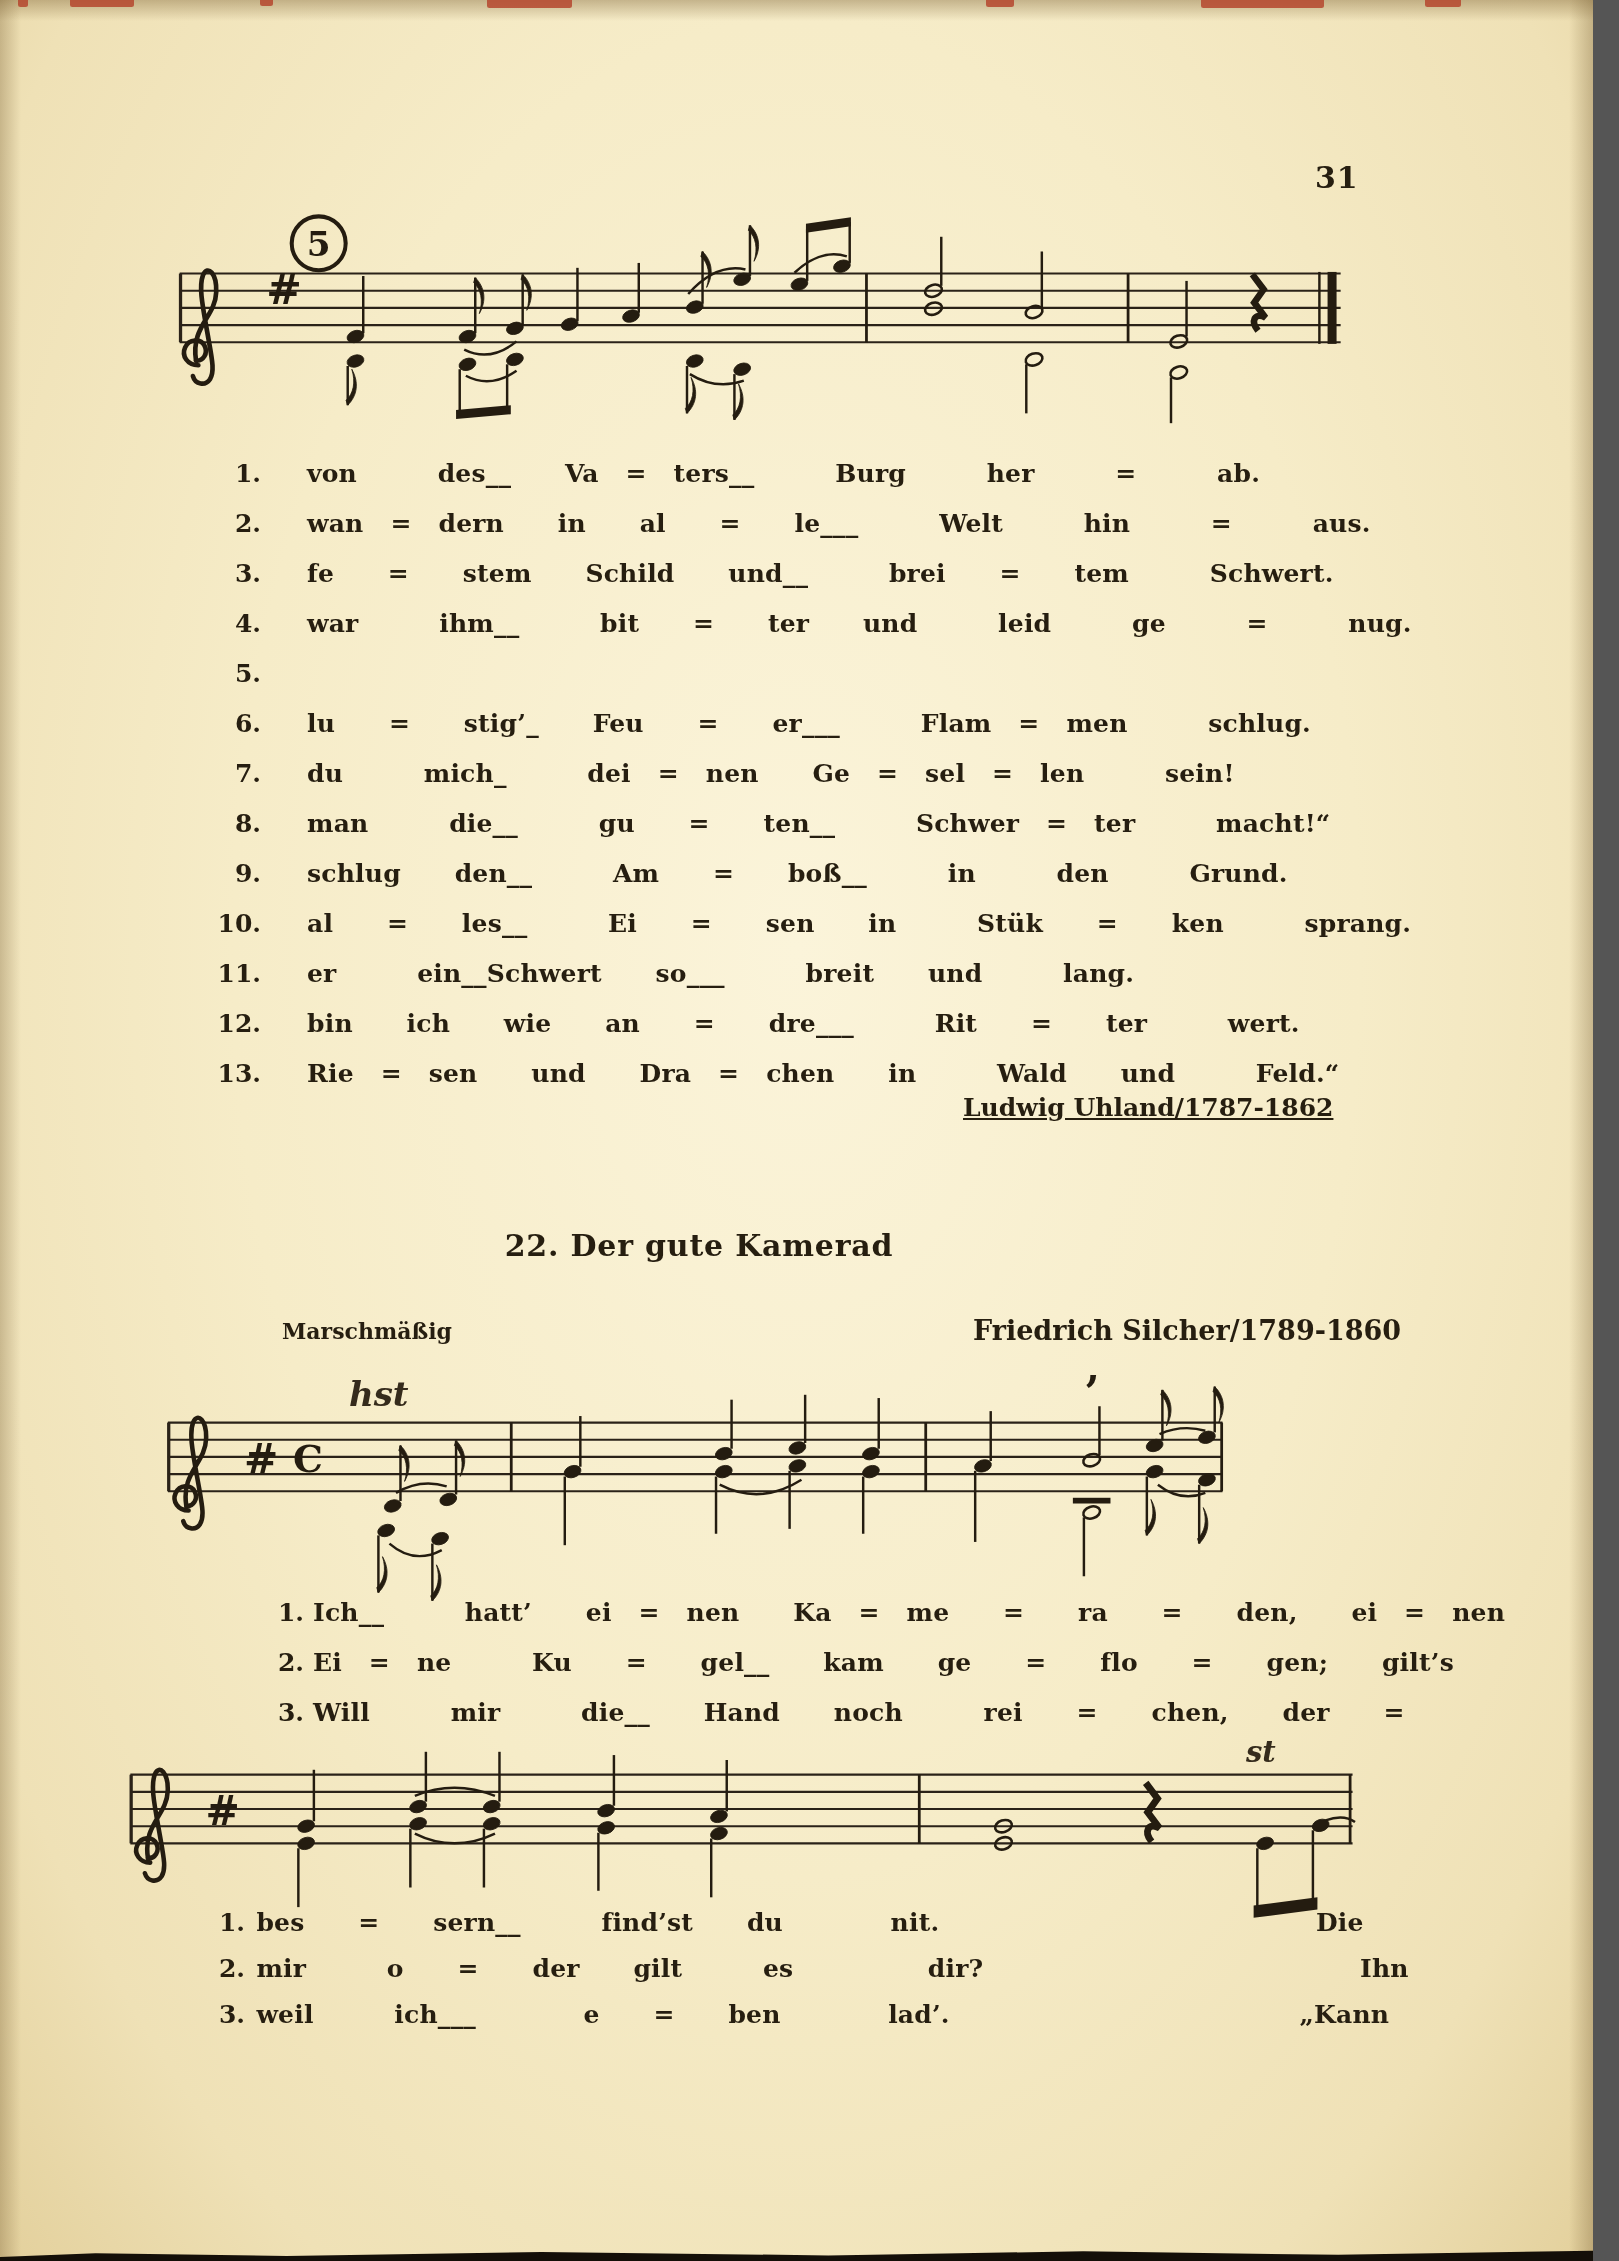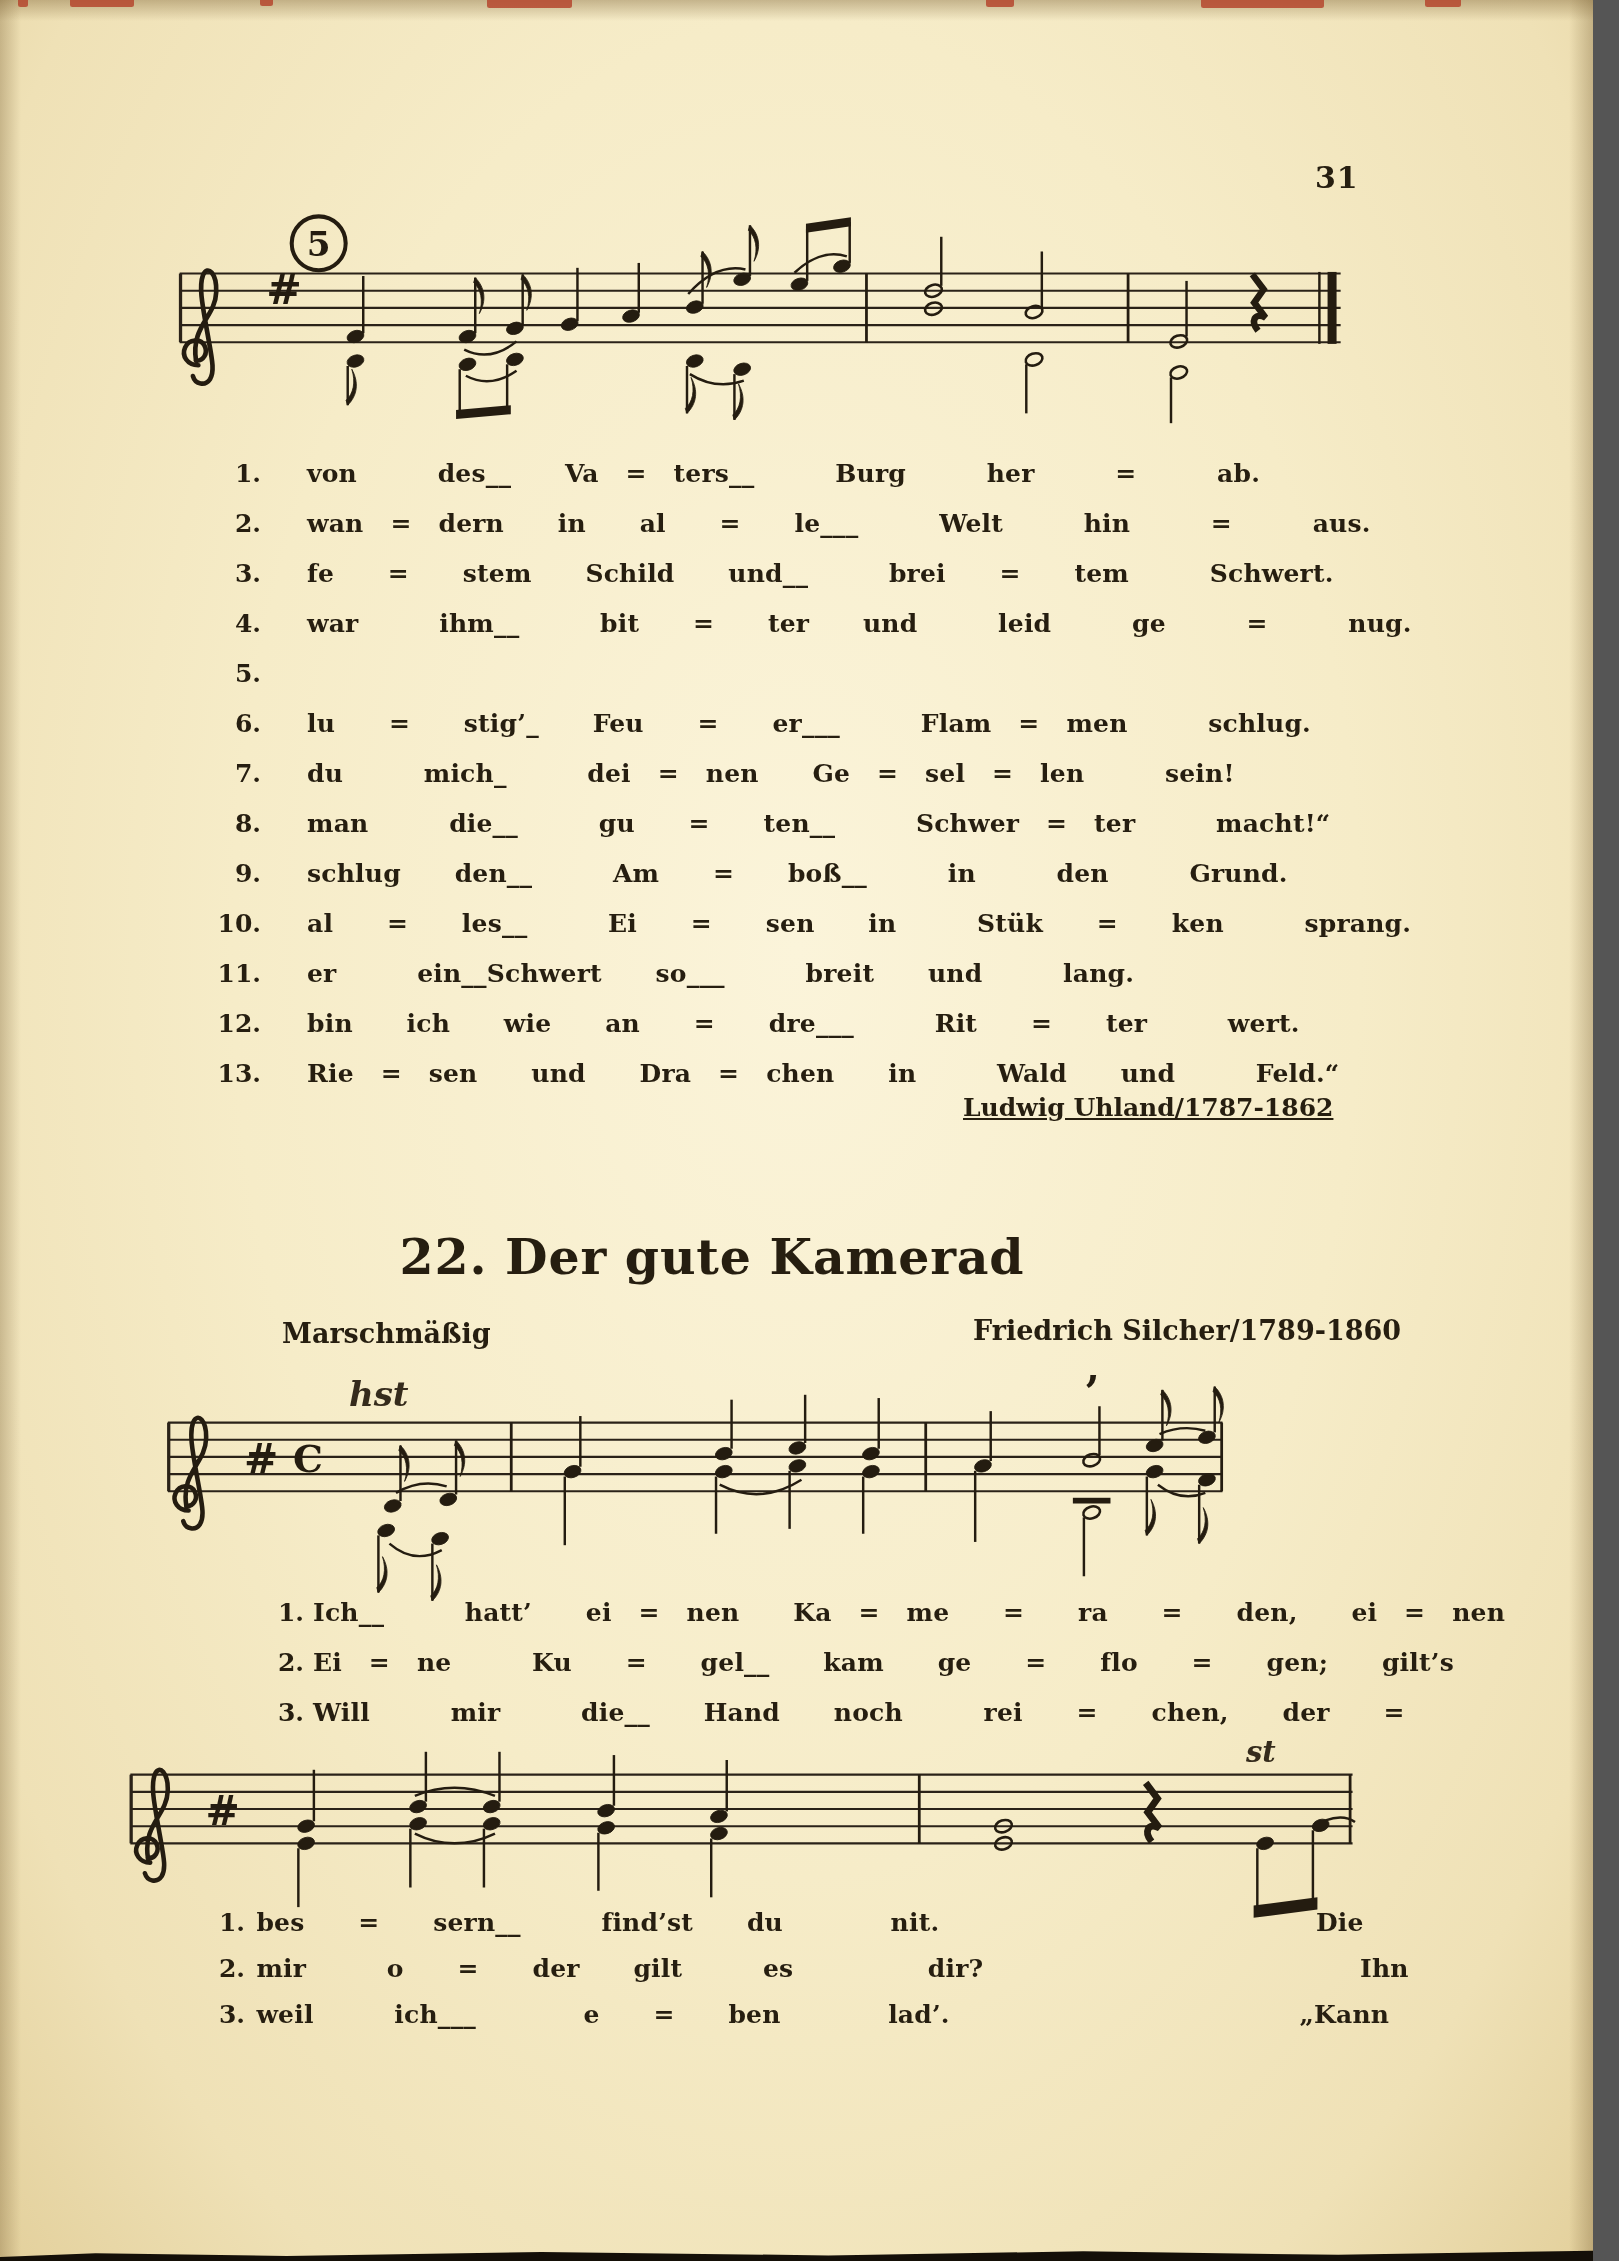--- a/index.html
+++ b/index.html
@@ -17,22 +17,22 @@
   .edge-bottom{position:absolute;left:0;right:0;bottom:0;height:14.7px;background:#140f08;
     clip-path:polygon(0 72%,6% 48%,18% 66%,34% 38%,52% 62%,68% 34%,84% 58%,100% 30%,100% 100%,0 100%);}
   .red-mark{position:absolute;top:0;background:#b5462e;border-radius:0 0 2.5px 2.5px;opacity:.85;}
 
   .pageno{position:absolute;left:1315px;top:160px;font-size:30px;font-weight:700;letter-spacing:0.8px;}
 
   .staffsvg{position:absolute;}
   .svgt{font-family:"DejaVu Serif","Liberation Serif",serif;font-weight:700;fill:#241c10;}
 
   .title{position:absolute;left:699px;top:1228px;transform:translateX(-50%);
-    font-size:49px;font-weight:700;white-space:nowrap;letter-spacing:0.8px;margin-left:13px;}
-  .tempo{position:absolute;left:282px;top:1318px;font-size:27px;font-weight:700;}
+    font-size:30px;font-weight:700;white-space:nowrap;letter-spacing:0.8px;}
+  .tempo{position:absolute;left:282px;top:1318px;font-size:22px;font-weight:700;}
   .composer{position:absolute;left:925px;top:1315px;font-size:27px;font-weight:700;margin-left:48px;}
   .attribution{position:absolute;left:963px;top:1093px;font-size:25px;font-weight:700;text-decoration:underline;}
   .hand{position:absolute;font-style:italic;font-weight:600;color:#352b1c;
     font-family:"DejaVu Serif","Liberation Serif",serif;}
   .hand-hst{left:349px;top:1374px;font-size:34px;}
   .hand-st{left:1246px;top:1735px;font-size:29px;}
 
   .verses{position:absolute;}
   .v-row{display:flex;align-items:center;}
   .v-num{font-weight:700;text-align:right;flex:0 0 auto;}

